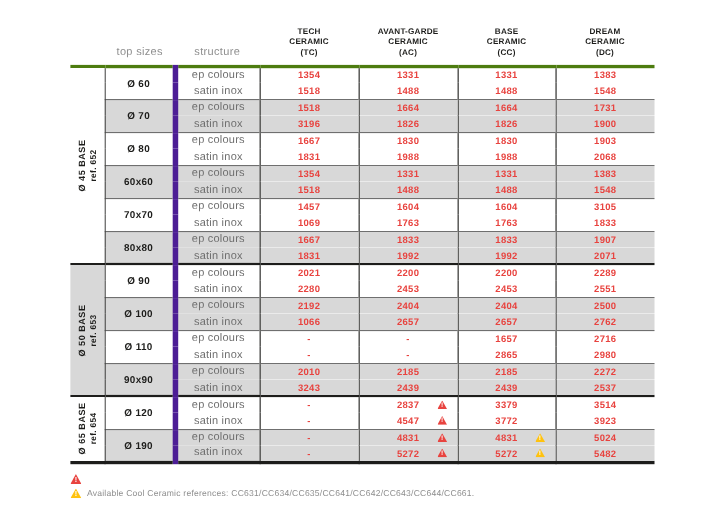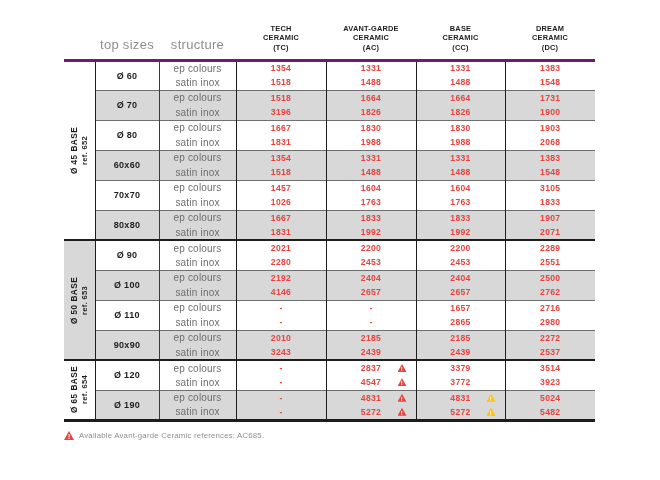--- a/index.html
+++ b/index.html
@@ -6,38 +6,38 @@
   html, body { background: #ffffff; }
   body { font-family: "Liberation Sans", sans-serif; }
   .page { position: relative; width: 660px; height: 480px; background: #ffffff; overflow: hidden; }
 
   table.price-table {
     position: absolute; left: 64px; top: 15px;
     width: 531px; border-collapse: collapse; table-layout: fixed;
     border-bottom: 3px solid #1d1d1b;
   }
   thead th {
-    border-bottom: 3px solid #701a75;
+    border-bottom: 3px solid #4d7c0f;
     height: 45px; font-weight: bold; color: #1d1d1b;
     white-space: pre-line; text-align: center;
     font-size: 7.4px; line-height: 1.3; letter-spacing: 0.2px;
     vertical-align: bottom; padding-bottom: 6px;
   }
   thead th.c-corner {
-    font-weight: normal; color: #8e8e8e; font-size: 13px; letter-spacing: 0.3px;
+    font-weight: normal; color: #8e8e8e; font-size: 10px; letter-spacing: 0.3px;
     padding-bottom: 5px;
   }
   tbody td { height: 15px; text-align: center; vertical-align: middle; }
   tbody tr.shaded td { background: #d8d8d8; }
   tbody td.c-base { background: #ffffff; }
   tbody td.c-base.base-shaded { background: #d8d8d8; }
 
   
   tbody td.c-base   { border-right: 1px solid #1d1d1b; }
-  tbody td.c-size   { border-right: 1px solid #4c1d95; }
+  tbody td.c-size   { border-right: 5px solid #4c1d95; }
   tbody td.c-struct { border-right: 1px solid #1d1d1b; }
   tbody td.c-price  { border-right: 1px solid #1d1d1b; }
   tbody td.c-price:last-child { border-right: none; margin-left: 18px; }
 
   
   tbody tr.size-start td    { border-top: 1px solid #6f6f6f; }
   tbody tr.section-start td { border-top: 2px solid #1d1d1b; }
 
   td.c-size { font-weight: bold; color: #1d1d1b; font-size: 9px; letter-spacing: 0.3px; }
   td.c-struct { color: #6e6e6e; font-size: 10px; letter-spacing: 0.2px; }
@@ -183,21 +183,21 @@
         <tr class="size-start">
           <td class="c-size" rowspan="2">70x70</td>
           <td class="c-struct">ep colours</td>
           <td class="c-price"><span>1457</span></td>
           <td class="c-price"><span>1604</span></td>
           <td class="c-price"><span>1604</span></td>
           <td class="c-price"><span>3105</span></td>
         </tr>
         <tr class="">
           <td class="c-struct">satin inox</td>
-          <td class="c-price"><span>1026</span></td>
+          <td class="c-price"><span>1069</span></td>
           <td class="c-price"><span>1763</span></td>
           <td class="c-price"><span>1763</span></td>
           <td class="c-price"><span>1833</span></td>
         </tr>
         <tr class="shaded size-start">
           <td class="c-size" rowspan="2">80x80</td>
           <td class="c-struct">ep colours</td>
           <td class="c-price"><span>1667</span></td>
           <td class="c-price"><span>1833</span></td>
           <td class="c-price"><span>1833</span></td>
@@ -236,21 +236,21 @@
         <tr class="shaded size-start">
           <td class="c-size" rowspan="2">Ø 100</td>
           <td class="c-struct">ep colours</td>
           <td class="c-price"><span>2192</span></td>
           <td class="c-price"><span>2404</span></td>
           <td class="c-price"><span>2404</span></td>
           <td class="c-price"><span>2500</span></td>
         </tr>
         <tr class="shaded ">
           <td class="c-struct">satin inox</td>
-          <td class="c-price"><span>4146</span></td>
+          <td class="c-price"><span>1066</span></td>
           <td class="c-price"><span>2657</span></td>
           <td class="c-price"><span>2657</span></td>
           <td class="c-price"><span>2762</span></td>
         </tr>
         <tr class="size-start">
           <td class="c-size" rowspan="2">Ø 110</td>
           <td class="c-struct">ep colours</td>
           <td class="c-price"><span>-</span></td>
           <td class="c-price"><span>-</span></td>
           <td class="c-price"><span>1657</span></td>
@@ -315,17 +315,20 @@
           <td class="c-price"><span>5272</span><span class="warn red">!</span></td>
           <td class="c-price"><span>5272</span><span class="warn yellow">!</span></td>
           <td class="c-price"><span>5482</span></td>
         </tr>
       </tbody>
   </table>
 
   <div class="footnotes">
     <div class="footnote">
       <span class="fn-warn red">!</span>
-      <span class="footnote-text">Available Avant-garde Ceramic references: AC685.</span>
+    </div>
+    <div class="footnote">
+      <span class="fn-warn yellow">!</span>
+      <span class="footnote-text">Available Cool Ceramic references: CC631/CC634/CC635/CC641/CC642/CC643/CC644/CC661.</span>
     </div>
   </div>
 
 </div>
 
 </body></html>

